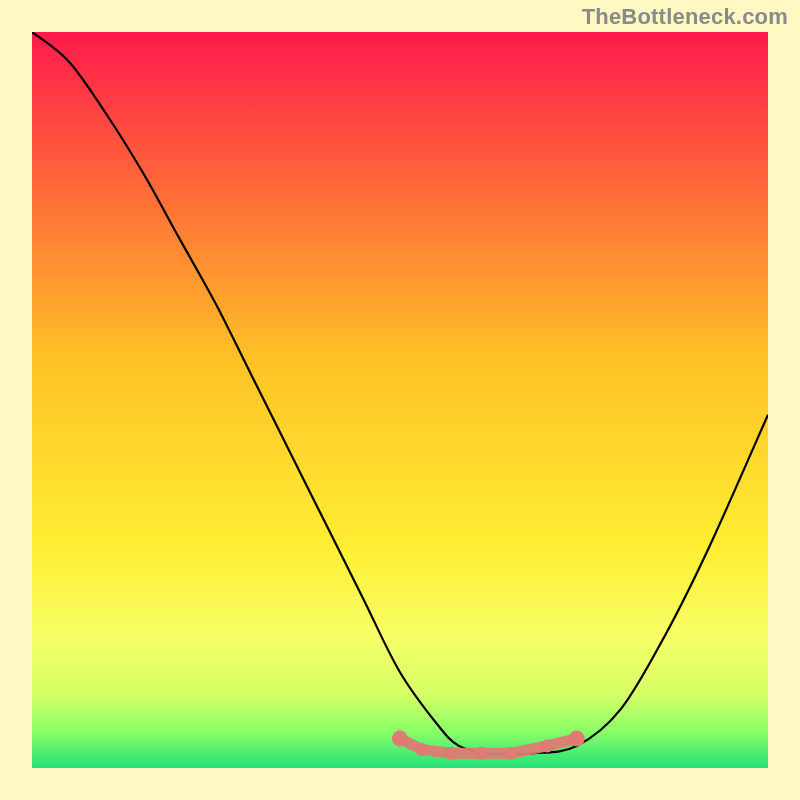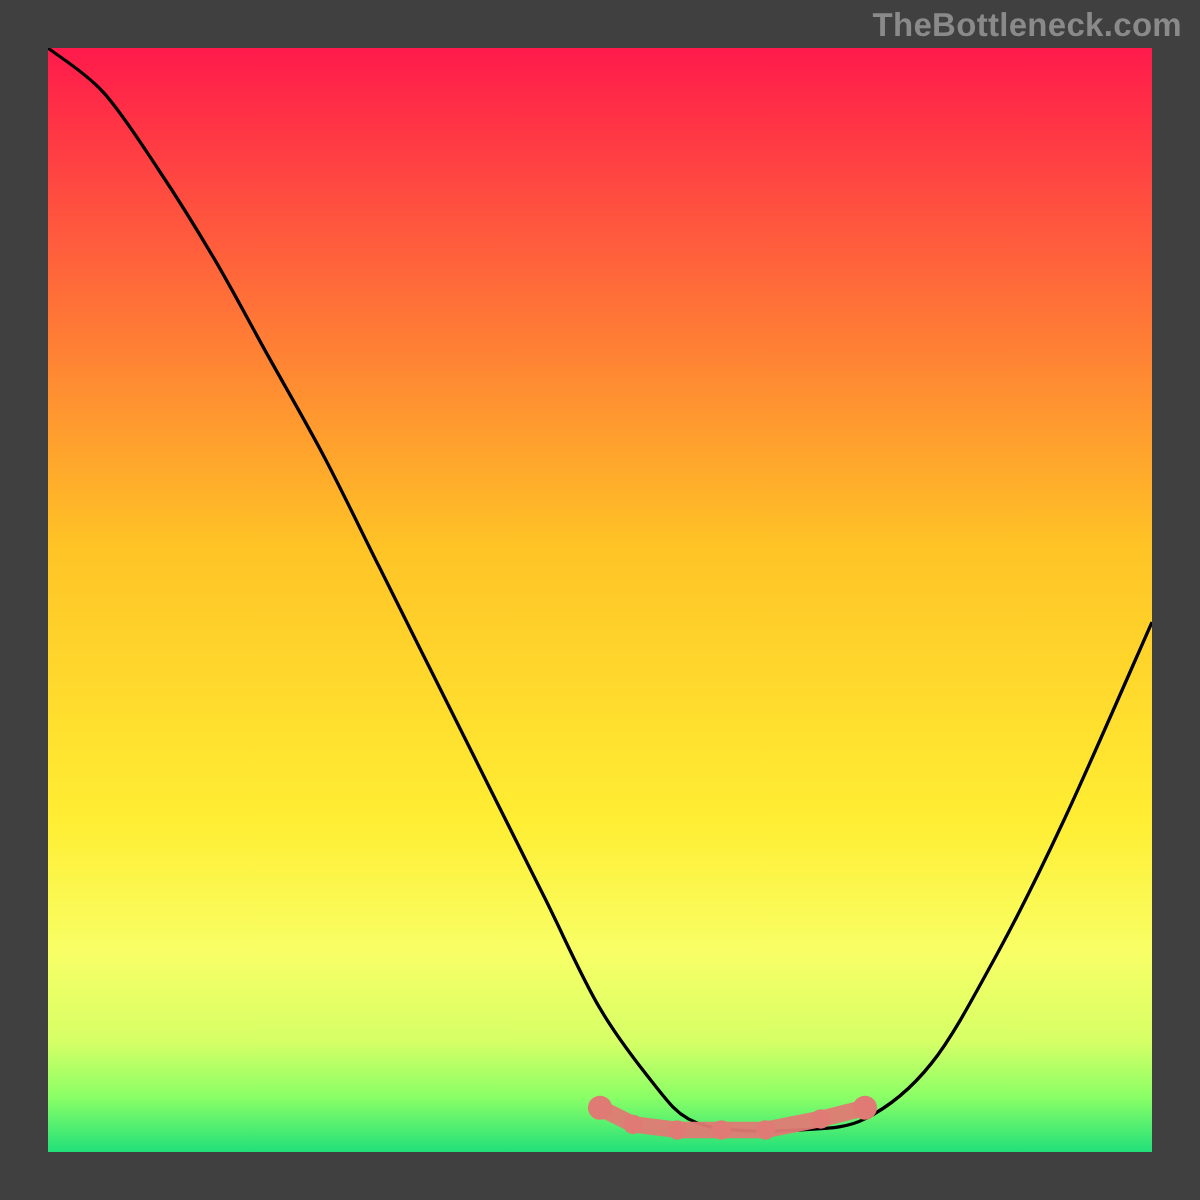--- a/index.html
+++ b/index.html
@@ -10,21 +10,21 @@
     background: #000;
     overflow: hidden;
     font-family: Arial, Helvetica, sans-serif;
   }
   .frame {
     position: absolute;
     top: 0;
     left: 0;
     width: 800px;
     height: 800px;
-    background: #404040;
+    background: #fef9c3;
   }
   .watermark {
     position: absolute;
     top: 4px;
     right: 12px;
     color: #8a8a8a;
     font-size: 22px;
     font-weight: 600;
     letter-spacing: 0.2px;
     z-index: 10;

